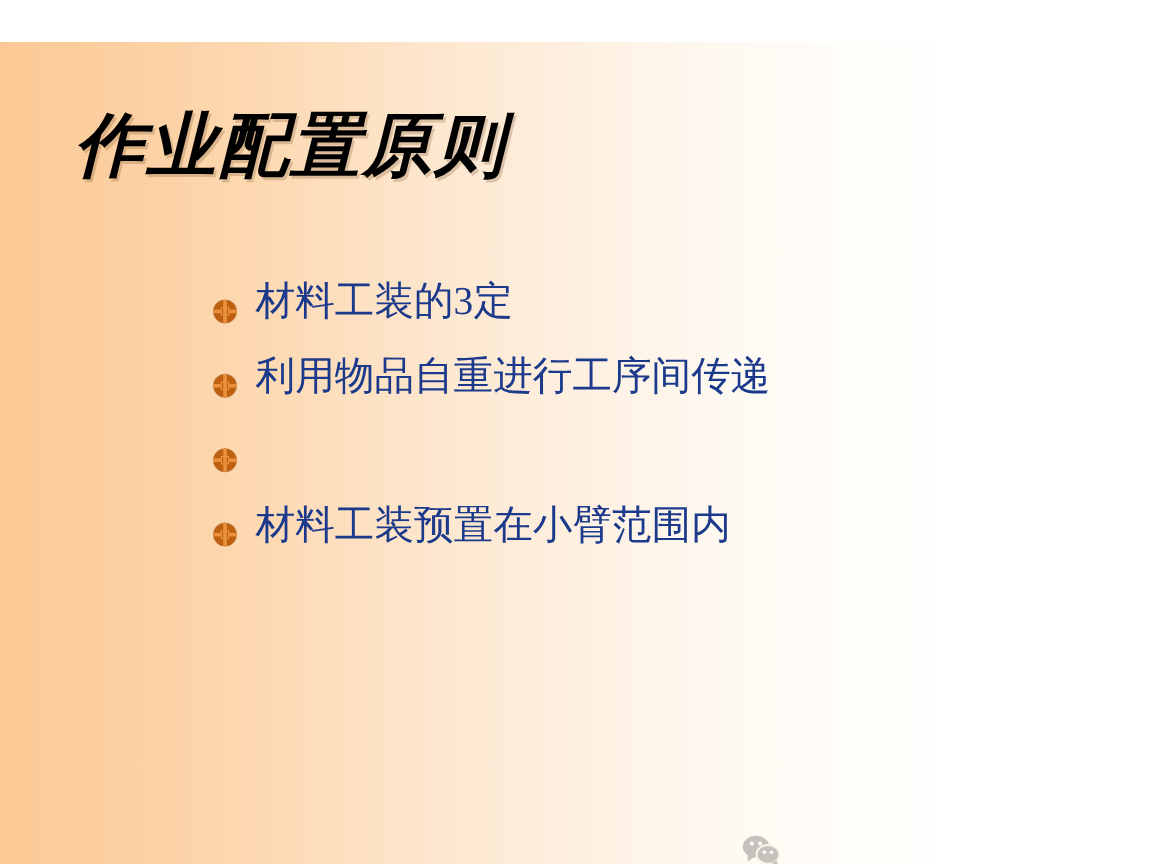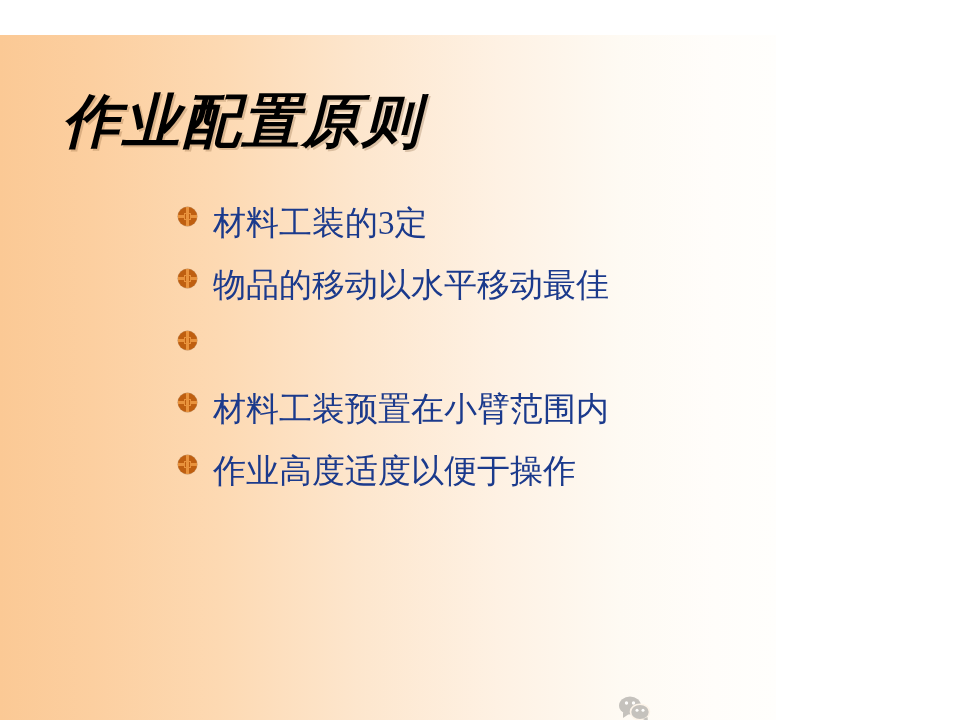--- a/index.html
+++ b/index.html
@@ -52,21 +52,21 @@
     position: absolute;
     left: 178px;
     top: 172px;
     width: 720px;
     list-style: none;
     margin: 0;
     padding: 0;
   }
   .bullet-row {
     display: flex;
-    align-items: flex-start;
+    align-items: flex-end;
     height: 62px;
   }
   .bullet-marker {
     position: relative;
     flex: 0 0 auto;
     width: 19px;
     height: 19px;
     border-radius: 50%;
     background: #bf5f10;
     margin-right: 16px;
@@ -168,43 +168,37 @@
       <span class="bullet-marker">
         <span class="bullet-core"></span>
       </span>
       <span class="bullet-text">材料工装的3定</span>
     </li>
 
     <li class="bullet-row">
       <span class="bullet-marker">
         <span class="bullet-core"></span>
       </span>
-      <span class="bullet-text">物品的移动以水平移动最佳</span>
+      <span class="bullet-text">利用物品自重进行工序间传递</span>
     </li>
 
     <li class="bullet-row">
       <span class="bullet-marker">
         <span class="bullet-core"></span>
       </span>
     </li>
 
     <li class="bullet-row">
       <span class="bullet-marker">
         <span class="bullet-core"></span>
       </span>
       <span class="bullet-text">材料工装预置在小臂范围内</span>
     </li>
 
 
-    <li class="bullet-row">
-      <span class="bullet-marker">
-        <span class="bullet-core"></span>
-      </span>
-      <span class="bullet-text">作业高度适度以便于操作</span>
-    </li>
 
 
   </ul>
 
   <div id="watermark">
     <span id="wechat-icon">
       <svg width="34" height="28" viewBox="0 0 34 28" xmlns="http://www.w3.org/2000/svg">
         <ellipse cx="12" cy="10.5" rx="11" ry="9" fill="#b3b0ab"></ellipse>
         <polygon points="5,17 5,23 11,19" fill="#b3b0ab"></polygon>
         <circle cx="8.5" cy="8" r="1.7" fill="#ffffff"></circle>

